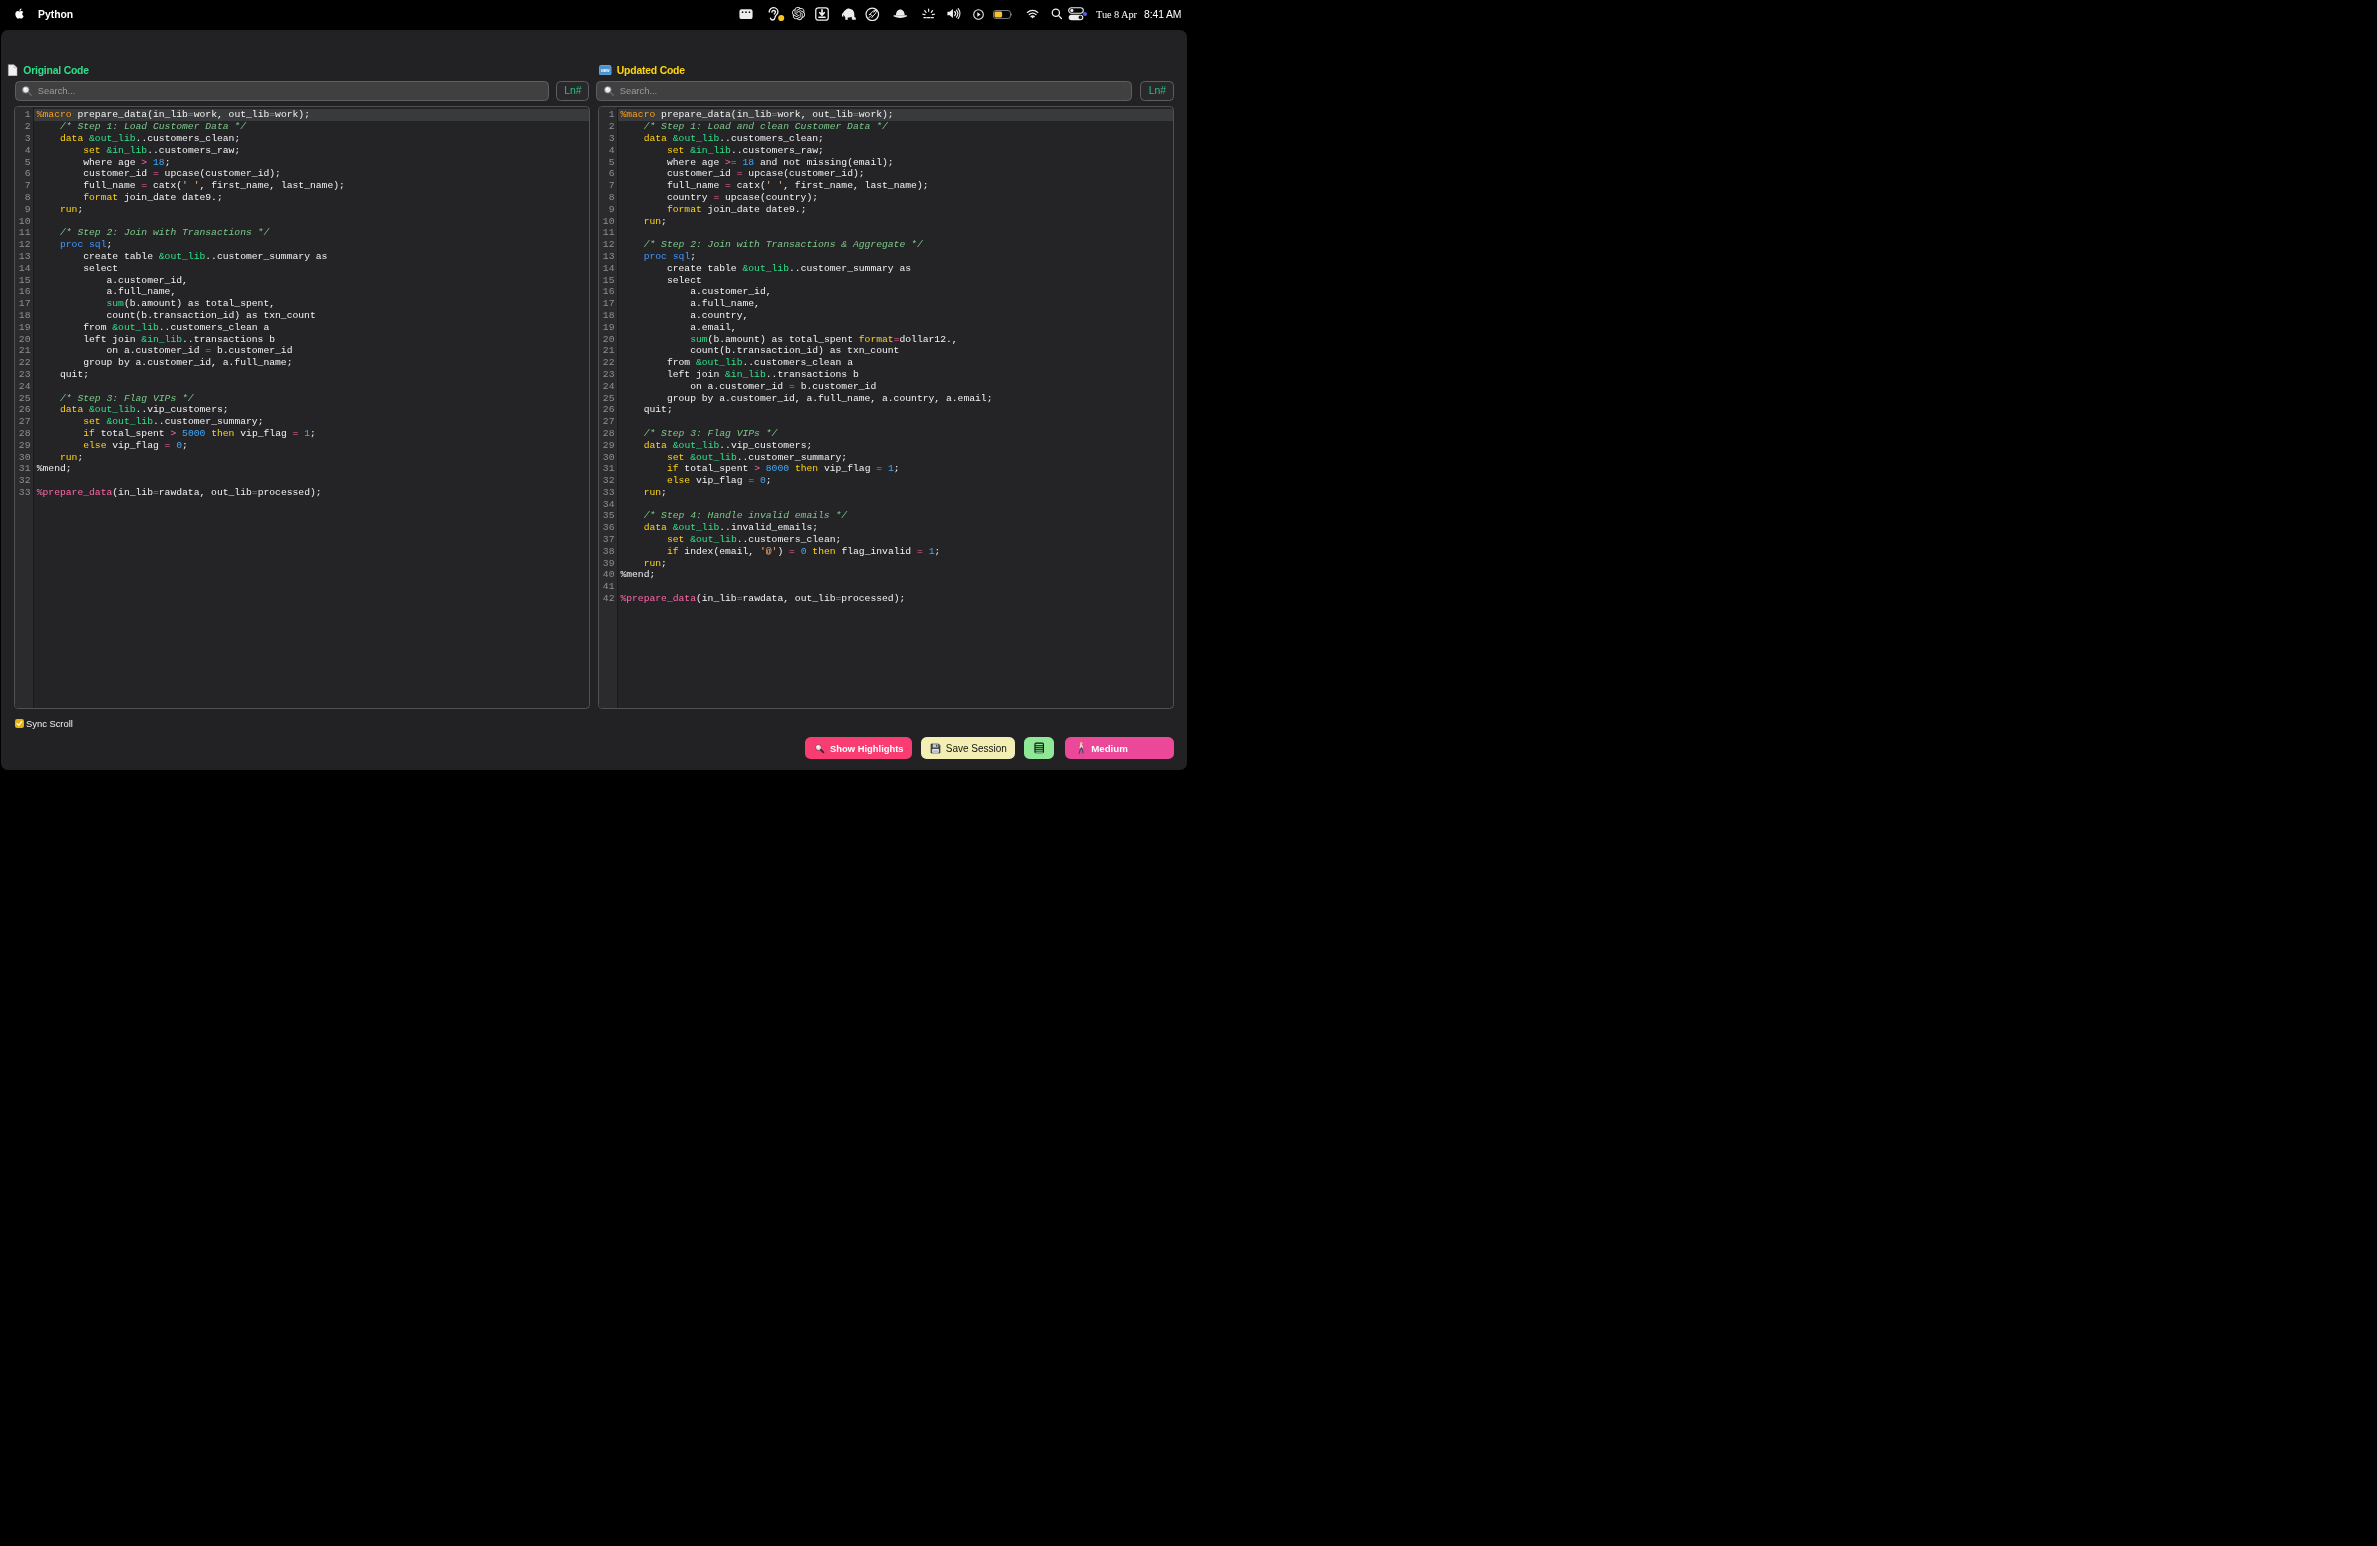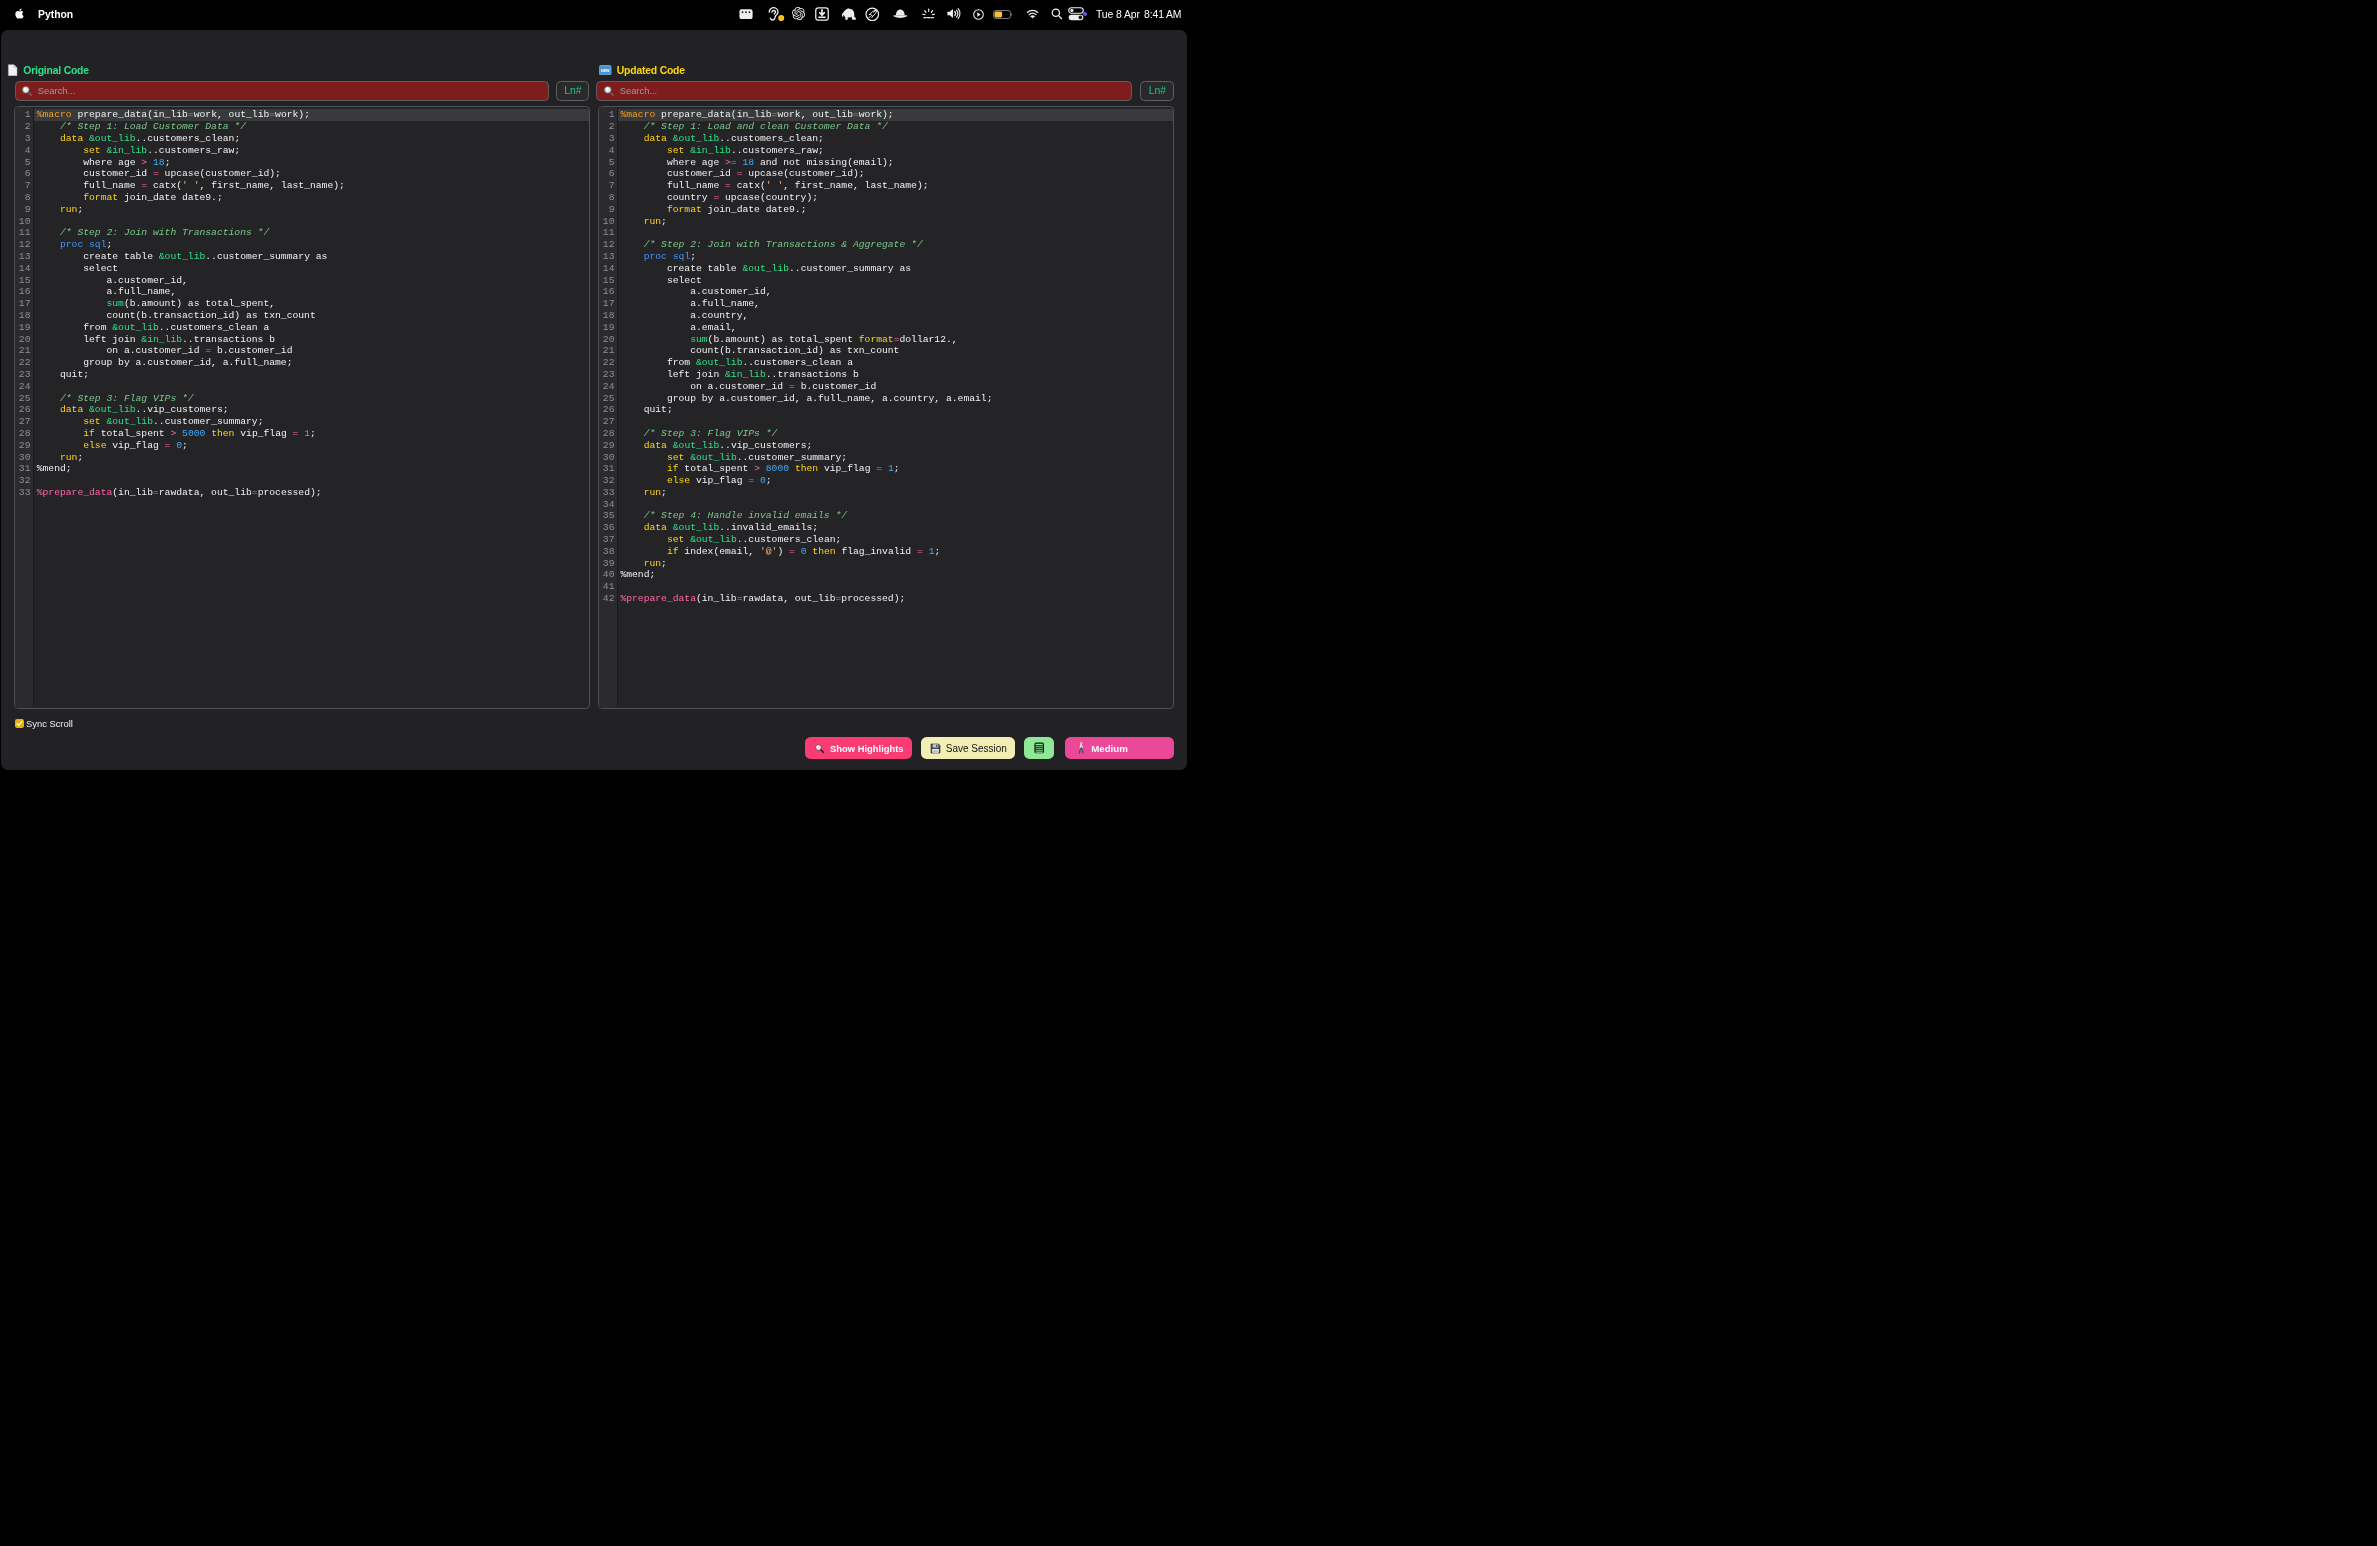--- a/index.html
+++ b/index.html
@@ -3,21 +3,21 @@
 * { margin:0; padding:0; box-sizing:border-box; }
 html,body { width:1189px; height:773px; background:#000; overflow:hidden; }
 body { font-family:"Liberation Sans", sans-serif; position:relative; }
 #menubar { position:absolute; left:0; top:0; width:1189px; height:30px; background:#000; }
 .mitem { position:absolute; top:0; height:28px; display:flex; align-items:center; }
 #window { position:absolute; left:1.4px; top:30px; width:1186px; height:740px; background:#222224; border-radius:7px; overflow:hidden; }
 #titlebar { position:absolute; left:0; top:0; width:100%; height:19px; background:#3a3a3c; display:flex; align-items:center; justify-content:center; }
 .light { position:absolute; top:5.3px; width:8px; height:8px; border-radius:50%; }
 #title { display:flex; align-items:center; gap:5.6px; font-size:9.4px; font-weight:bold; color:#a4a4a8; }
 .hdr { position:absolute; top:33px; height:14px; display:flex; align-items:center; gap:4.9px; font-size:10.4px; font-weight:bold; letter-spacing:-0.2px; }
-.sbar { position:absolute; top:51px; height:19.5px; background:#7f1d1d; border:1px solid #5e5e62; border-radius:4.5px; display:flex; align-items:center; padding-left:5.6px; gap:4.9px; }
+.sbar { position:absolute; top:51px; height:19.5px; background:#404040; border:1px solid #5e5e62; border-radius:4.5px; display:flex; align-items:center; padding-left:5.6px; gap:4.9px; }
 .sbar span { color:#9b9ba1; font-size:9.4px; }
 .lnbtn { position:absolute; top:51px; height:19.5px; background:#29292b; border:1px solid #5e5e62; border-radius:4.5px; display:flex; align-items:center; justify-content:center; color:#2abf80; font-size:10.4px; }
 .panel { position:absolute; top:76px; width:576px; height:603px; background:#242427; border:1px solid #515155; border-radius:4.2px; overflow:hidden; }
 .gutter { position:absolute; left:0; top:0; width:18.4px; height:100%; background:#2b2b2e; border-right:0.7px solid #1a1a1c; }
 .hlrow { position:absolute; left:19px; top:2.4px; right:0; height:11.8px; background:#393a3c; }
 pre { font-family:"Liberation Mono", monospace; font-size:9.7px; line-height:11.8px; }
 .nums { position:absolute; top:2.4px; right:0; text-align:right; color:#8e8e93; padding-right:3.3px; }
 .code { position:absolute; top:2.4px; color:#f2f2f4; }
 .c { color:#7cc98a; font-style:italic; }
 .y { color:#ffd312; }
@@ -142,21 +142,21 @@
         <rect x="1" y="1" width="21" height="8" rx="4" fill="none" stroke="#ededee" stroke-width="1.6"></rect>
         <circle cx="5.6" cy="5" r="2.3" fill="#ededee"></circle>
         <rect x="1" y="11" width="21" height="8" rx="4" fill="#ededee"></rect>
         <circle cx="17.8" cy="15" r="2.6" fill="#161617"></circle>
       </svg>
     </div>
   <div class="mitem" style="left:1083px;">
       <div style="width:3.9px;height:3.9px;border-radius:50%;background:#5e5ce6;margin-top:0.7px;"></div>
     </div>
   <div class="mitem" style="left:1096px;">
-      <span style="color:#fff;font-size:10.4px;font-weight:500;letter-spacing:-0.1px;">Tue 8 Apr</span>
+      <span style="color:#fff;font-size:10.4px;font-weight:500;letter-spacing:-0.1px;font-family:Liberation Serif, serif;">Tue 8 Apr</span>
     </div>
   <div class="mitem" style="left:1144px;">
       <span style="color:#fff;font-size:10.4px;font-weight:500;letter-spacing:-0.1px;">8:41 AM</span>
     </div>
 </div>
 
 <div id="window">
 
   <div class="hdr" style="left:6px; color:#2ee08a;">
       <svg width="11" height="12.5" viewBox="0 0 16 18">

